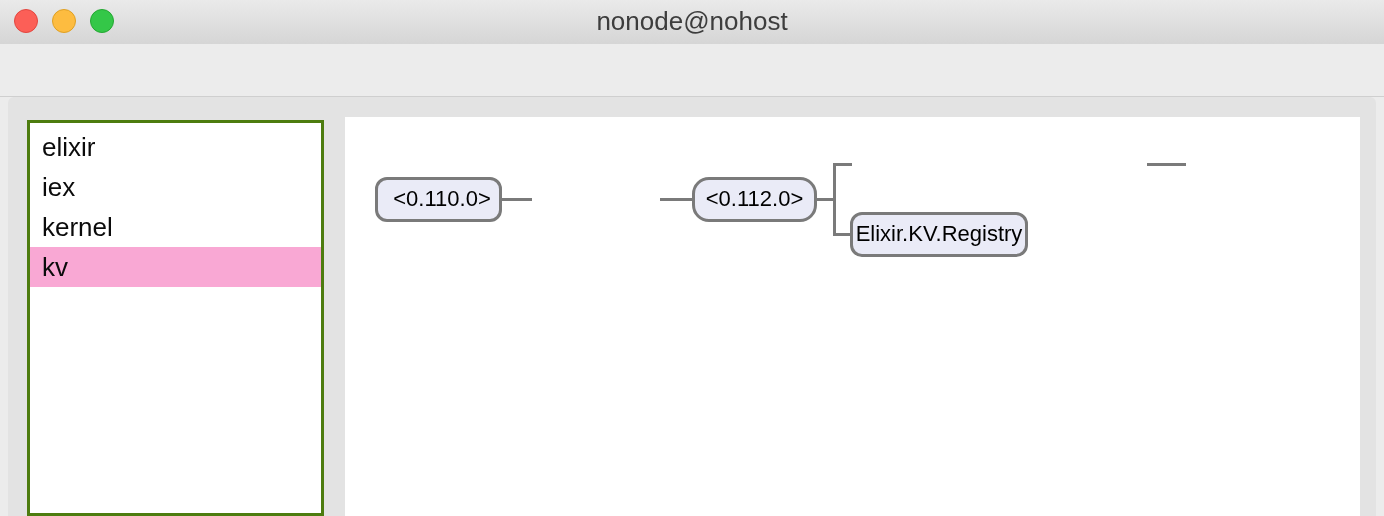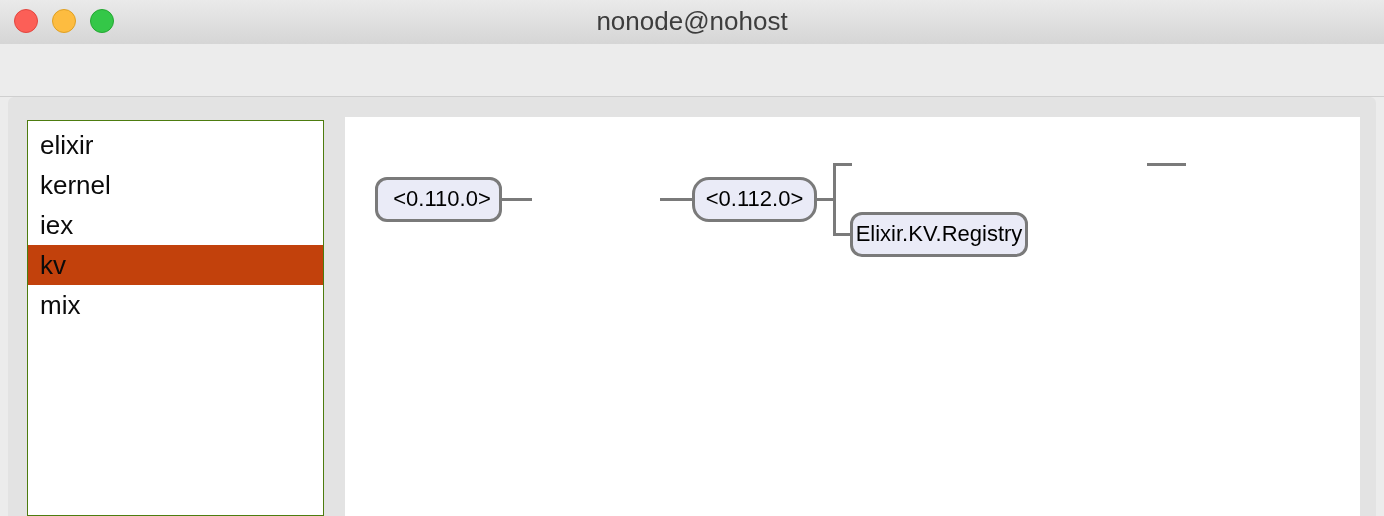--- a/index.html
+++ b/index.html
@@ -63,32 +63,32 @@
   .page {
     position: absolute; left: 8px; top: 97px; width: 1368px; height: 419px;
     background: #e3e3e3;
     border-radius: 6px 6px 0 0;
   }
 
   
   .applist {
     position: absolute; left: 19px; top: 23px; width: 297px; height: 396px;
     background: #ffffff;
-    border: 1px solid #4d7c0f;
+    border: 3px solid #4d7c0f;
     padding-top: 4px;
     overflow: hidden;
   }
   .row {
     height: 40px; line-height: 40px;
     padding-left: 12px;
     font-size: 26px; color: #0b0b0b;
     white-space: nowrap;
     cursor: default;
   }
-  .row.selected { background: #c2410c; }
+  .row.selected { background: #f9a8d4; }
 
   
   .canvas {
     position: absolute; left: 337px; top: 20px; width: 1015px; height: 399px;
     background: #ffffff;
     overflow: hidden;
   }
   .node {
     position: absolute; height: 45px;
     background: #eaebf7;
@@ -126,24 +126,23 @@
       <div class="seg" style="width:225px">Trace Overv...</div>
     </div>
   </div>
 
   <div class="divider"></div>
 
   <div class="page">
 
     <div class="applist">
       <div class="row">elixir</div>
+      <div class="row">iex</div>
       <div class="row">kernel</div>
-      <div class="row">iex</div>
       <div class="row selected">kv</div>
-      <div class="row">mix</div>
     </div>
 
     <div class="canvas">
 
       <div class="edge" style="left:157px; top:81px;  width:30px; height:3px;"></div>
       <div class="edge" style="left:315px; top:81px;  width:32px; height:3px;"></div>
       <div class="edge" style="left:472px; top:81px;  width:19px; height:3px;"></div>
       <div class="edge" style="left:488px; top:46px;  width:3px;  height:73px;"></div>
       <div class="edge" style="left:488px; top:46px;  width:19px; height:3px;"></div>
       <div class="edge" style="left:488px; top:116px; width:19px; height:3px;"></div>

